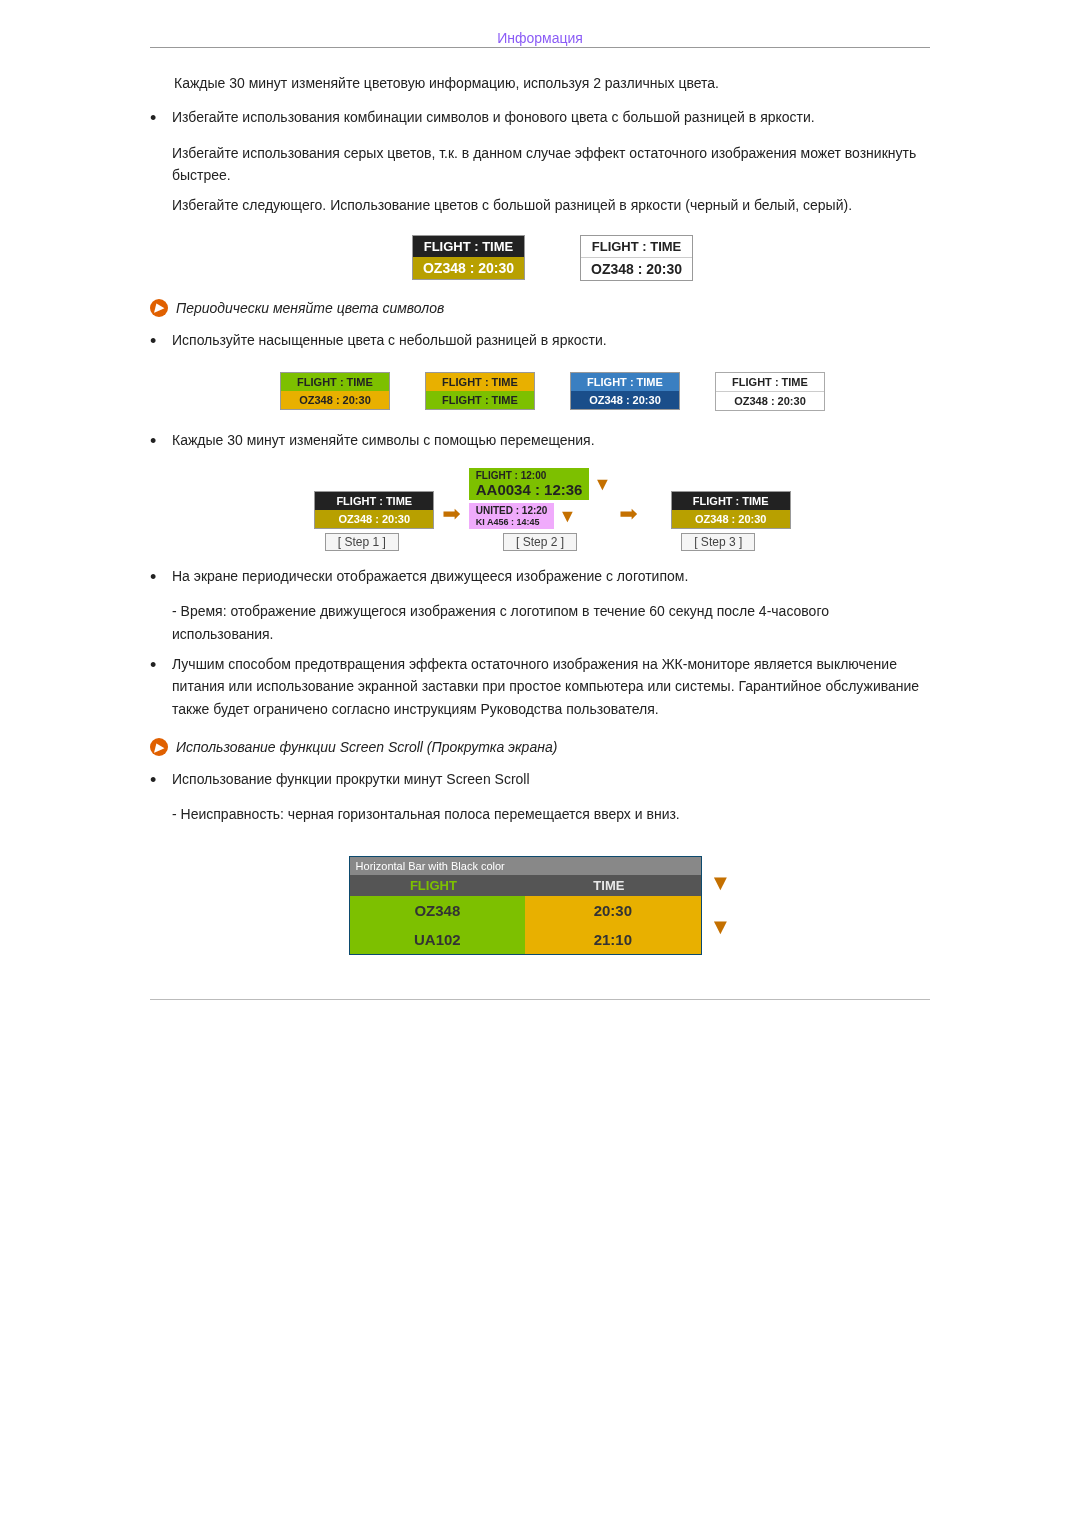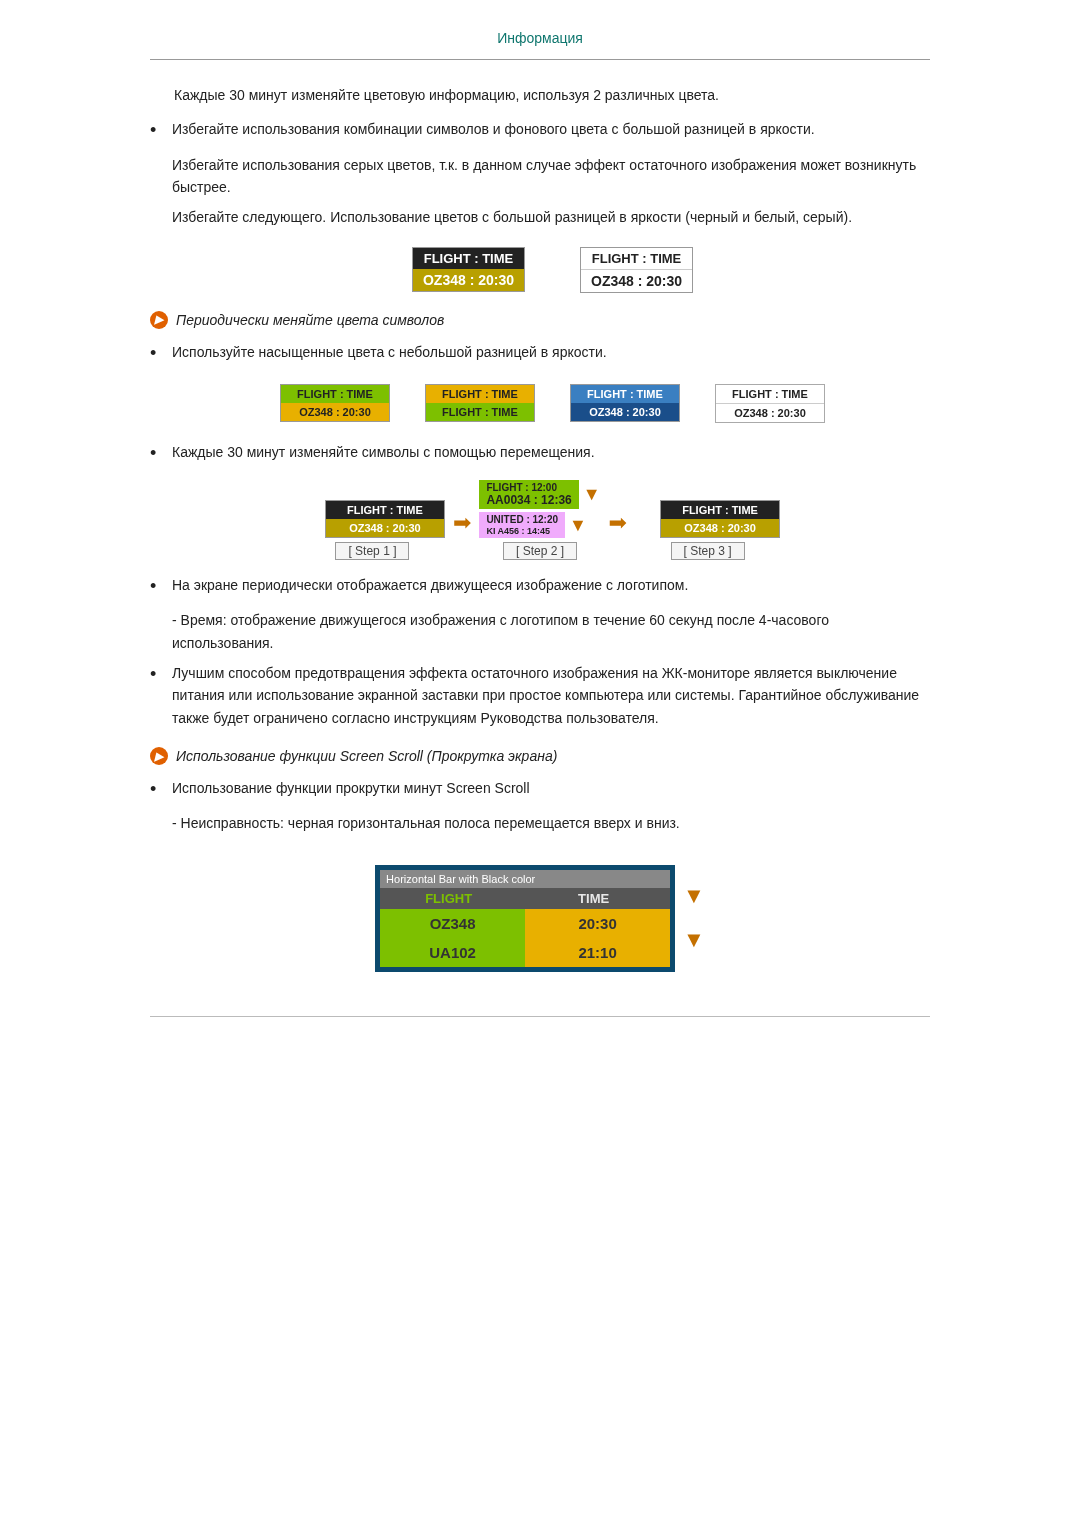--- a/index.html
+++ b/index.html
@@ -13,23 +13,23 @@
       padding: 0;
     }
     .page-container {
       max-width: 860px;
       margin: 0 auto;
       padding: 30px 40px 60px 40px;
     }
     .page-header {
       text-align: center;
       font-size: 14px;
-      color: #0f766e;
+      color: #8b5cf6;
       border-bottom: 1px solid #999;
-      padding-bottom: 13px;
+      padding-bottom: 1px;
       margin-bottom: 24px;
     }
     .section-text {
       margin-bottom: 12px;
       line-height: 1.6;
       margin-left: 24px;
     }
     .bullet-item {
       display: flex;
       align-items: flex-start;
@@ -148,22 +148,22 @@
       background: #f5f5f5;
     }
     .arrow-right {
       font-size: 22px;
       color: #c47000;
       margin-bottom: 24px;
     }
 
     
     .scroll-diagram {
-      border: 5px solid #0c4a6e;
-      width: 300px;
+      border: 1px solid #0c4a6e;
+      width: 353px;
       margin: 14px auto;
       font-family: Arial, monospace;
       overflow: hidden;
     }
     .scroll-header-row {
       background: #888;
       color: #fff;
       text-align: center;
       font-size: 11px;
       padding: 3px 6px;
@@ -297,21 +297,21 @@
         <div class="row2" style="background:#b8a000; color:#fff; font-size:11px; padding:3px 8px; font-weight:bold;">OZ348  : 20:30</div>
       </div>
       <div class="step-label">[ Step 1 ]</div>
     </div>
 
     <div class="arrow-right">➡</div>
 
     <div class="step-box">
       <div style="display:flex; flex-direction:column; gap:3px;">
         <div style="display:flex; align-items:center; gap:4px;">
-          <div style="background:#7dc000; color:#222; font-size:10px; font-weight:bold; padding:2px 7px; font-family:Arial,monospace;">FLIGHT : 12:00<br><span style="font-size:12px;">AA0034 : 12:36</span></div>
+          <div style="background:#7dc000; color:#222; font-size:10px; font-weight:bold; padding:2px 7px; font-family:Arial,monospace;">FLIGHT : 12:00<br><span style="font-size:15px;">AA0034 : 12:36</span></div>
           <span style="font-size:18px; color:#c47000;">▼</span>
         </div>
         <div style="display:flex; align-items:center; gap:4px;">
           <div style="background:#f0abfc; color:#222; font-size:10px; font-weight:bold; padding:2px 7px; font-family:Arial,monospace;">UNITED : 12:20<br><span style="font-size:9px;">KI A456 : 14:45</span></div>
           <span style="font-size:18px; color:#c47000;">▼</span>
         </div>
       </div>
       <div class="step-label">[ Step 2 ]</div>
     </div>
 

